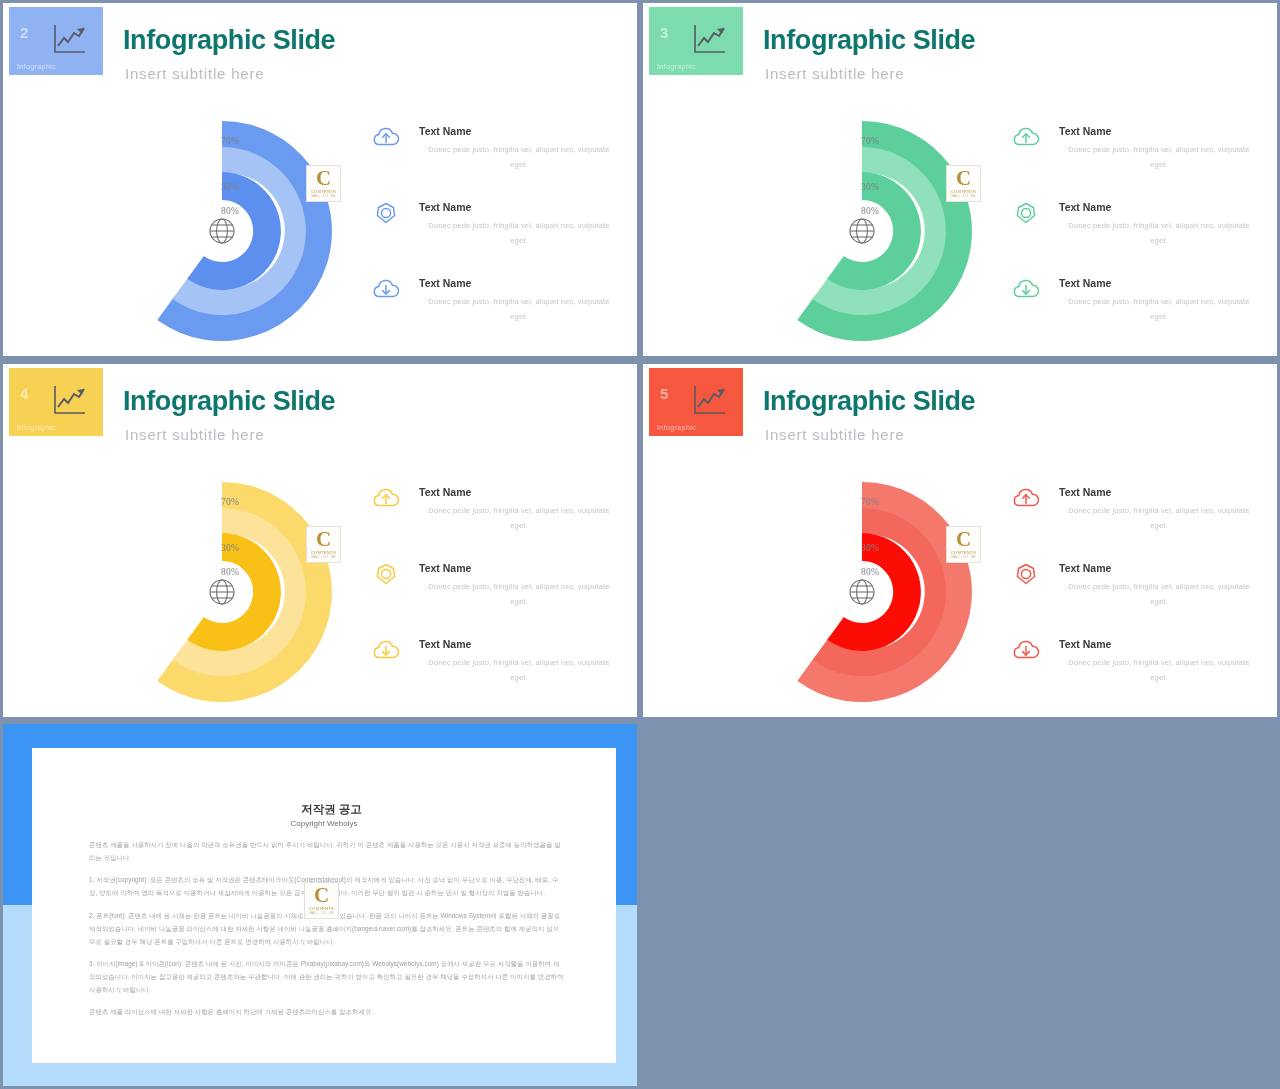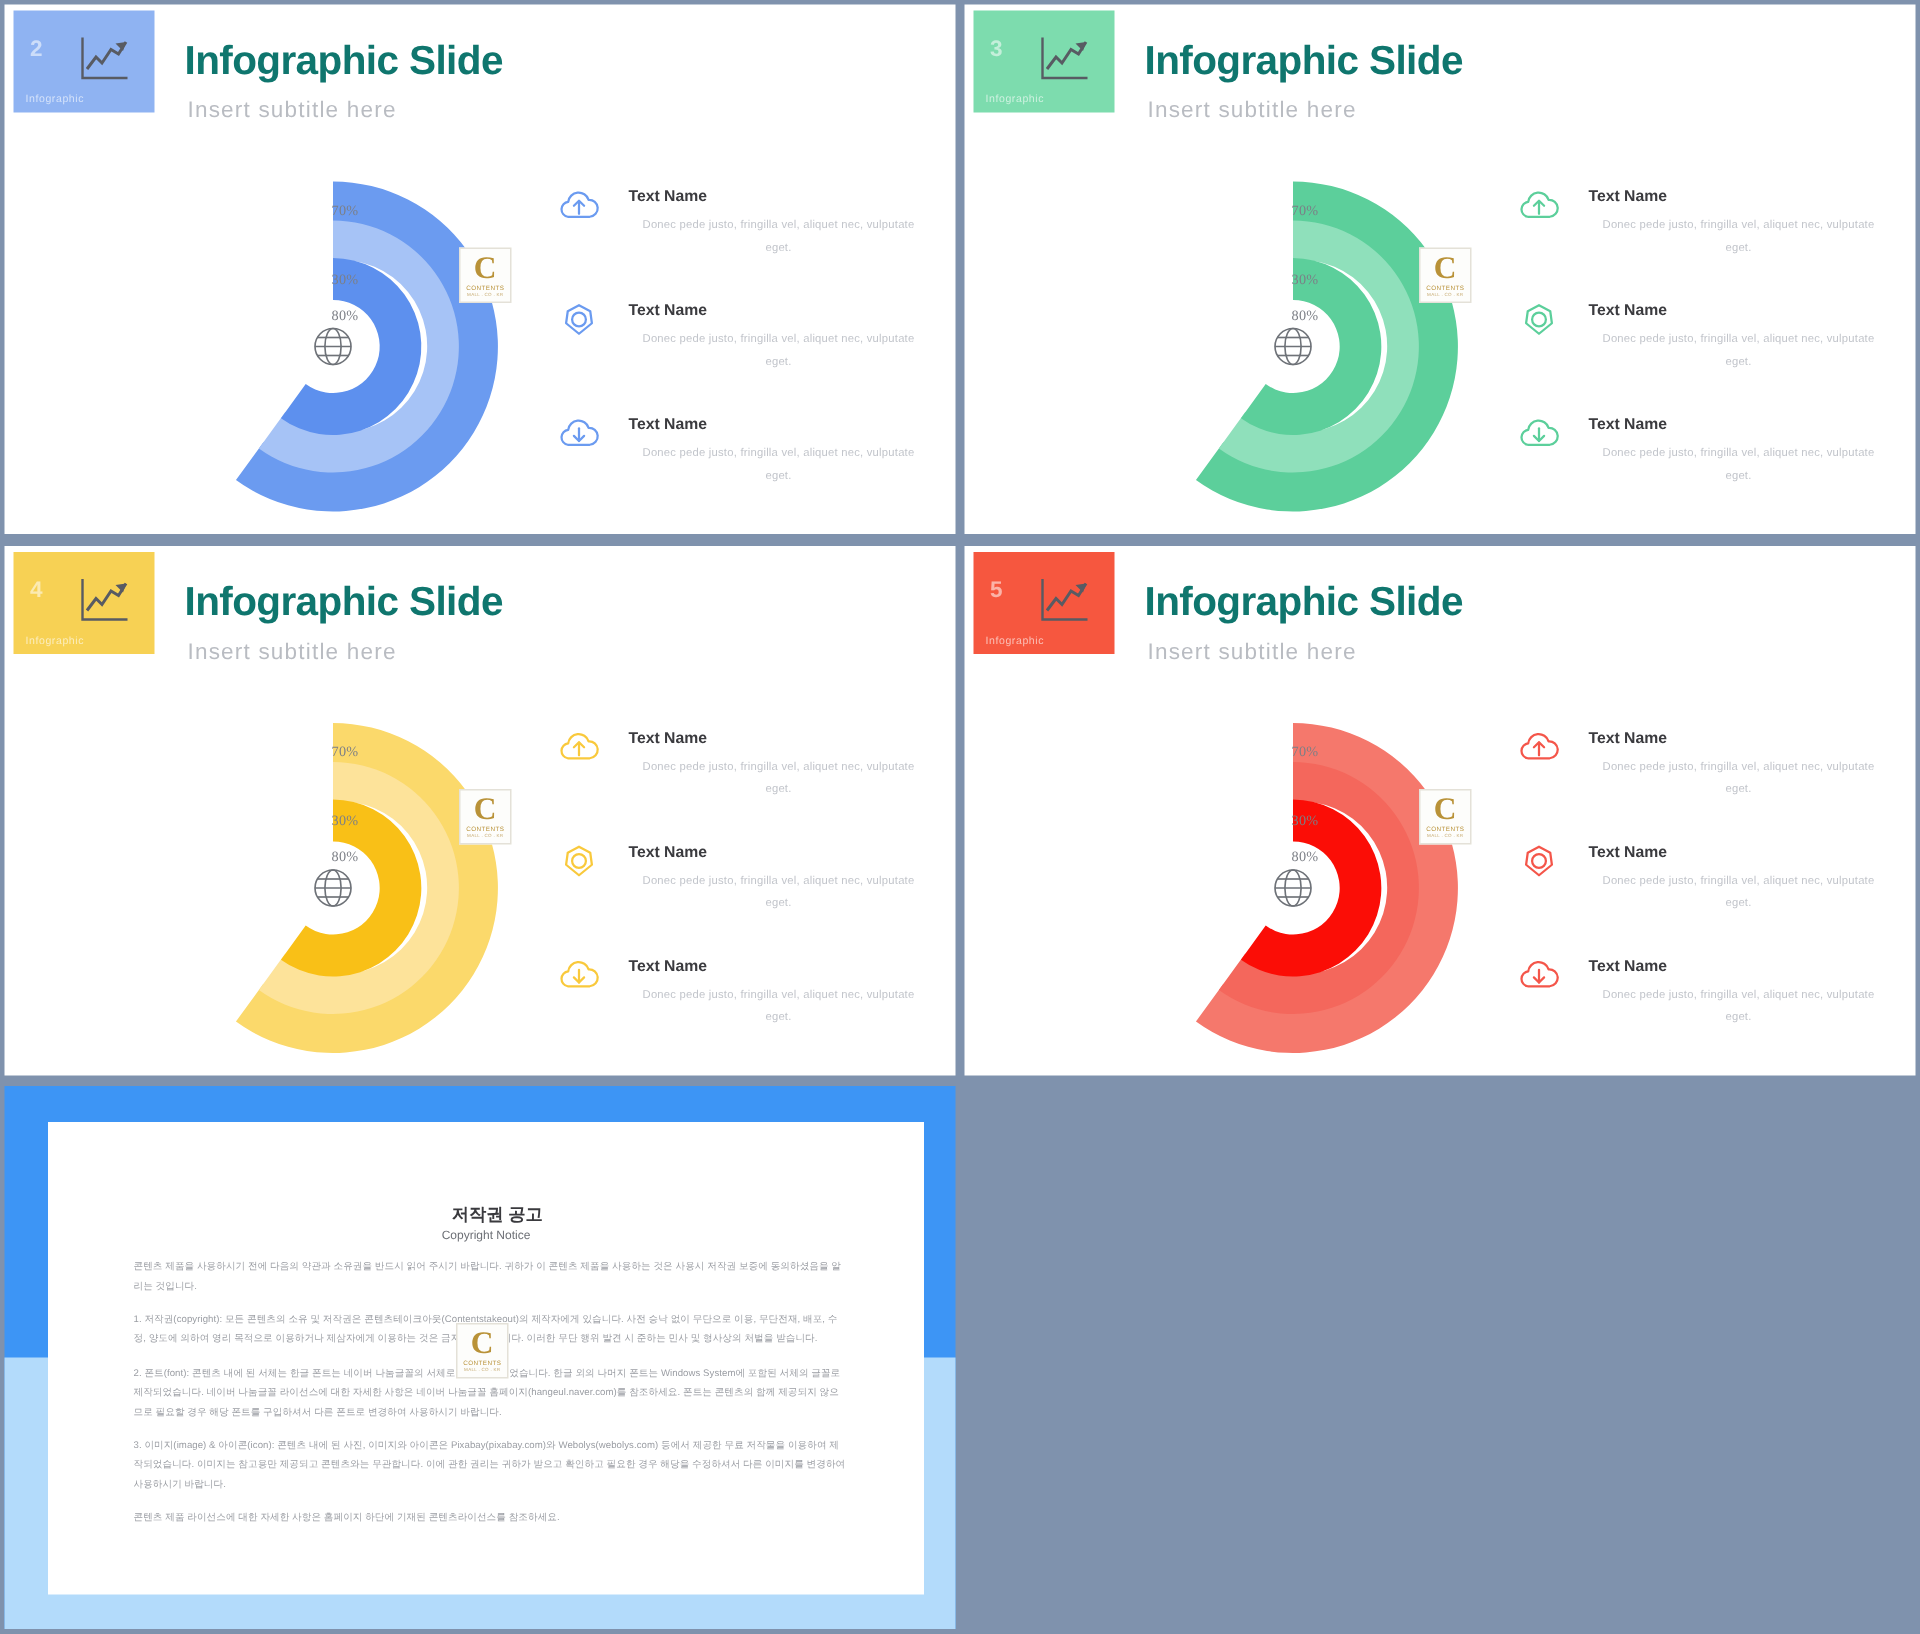--- a/index.html
+++ b/index.html
@@ -477,21 +477,21 @@
         <div class="lname">Text Name</div>
         <div class="ldesc">Donec pede justo, fringilla  vel, aliquet nec, vulputate eget.</div>
       </div>
     </div>
   </div>
 
   <div class="copyslide">
     <div class="lowerband"></div>
     <div class="paper">
       <div class="cn-title">저작권 공고</div>
-      <div class="cn-sub">Copyright Notice</div>
+      <div class="cn-sub">Copyright Webolys</div>
       <div class="cn-body">
         <p class="cn-p">콘텐츠 제품을 사용하시기 전에 다음의 약관과 소유권을 반드시 읽어 주시기 바랍니다. 귀하가 이 콘텐츠 제품을 사용하는 것은 사용시 저작권 보증에 동의하셨음을 알리는 것입니다.</p>
         <p class="cn-p">1. 저작권(copyright): 모든 콘텐츠의 소유 및 저작권은 콘텐츠테이크아웃(Contentstakeout)의 제작자에게 있습니다. 사전 승낙 없이 무단으로 이용, 무단전재, 배포, 수정, 양도에 의하여 영리 목적으로 이용하거나 제삼자에게 이용하는 것은 금지되어 있습니다. 이러한 무단 행위 발견 시 준하는 민사 및 형사상의 처벌을 받습니다.</p>
         <p class="cn-p">2. 폰트(font): 콘텐츠 내에 된 서체는 한글 폰트는 네이버 나눔글꼴의 서체로 무료 배포되었습니다. 한글 외의 나머지 폰트는 Windows System에 포함된 서체의 글꼴로 제작되었습니다. 네이버 나눔글꼴 라이선스에 대한 자세한 사항은 네이버 나눔글꼴 홈페이지(hangeul.naver.com)를 참조하세요. 폰트는 콘텐츠의 함께 제공되지 않으므로 필요할 경우 해당 폰트를 구입하셔서 다른 폰트로 변경하여 사용하시기 바랍니다.</p>
         <p class="cn-p">3. 이미지(image) &amp; 아이콘(icon): 콘텐츠 내에 된 사진, 이미지와 아이콘은 Pixabay(pixabay.com)와 Webolys(webolys.com) 등에서 제공한 무료 저작물을 이용하여 제작되었습니다. 이미지는 참고용만 제공되고 콘텐츠와는 무관합니다. 이에 관한 권리는 귀하가 받으고 확인하고 필요한 경우 해당을 수정하셔서 다른 이미지를 변경하여 사용하시기 바랍니다.</p>
         <p class="cn-p">콘텐츠 제품 라이선스에 대한 자세한 사항은 홈페이지 하단에 기재된 콘텐츠라이선스를 참조하세요.</p>
       </div>
     </div>
   </div>
 

